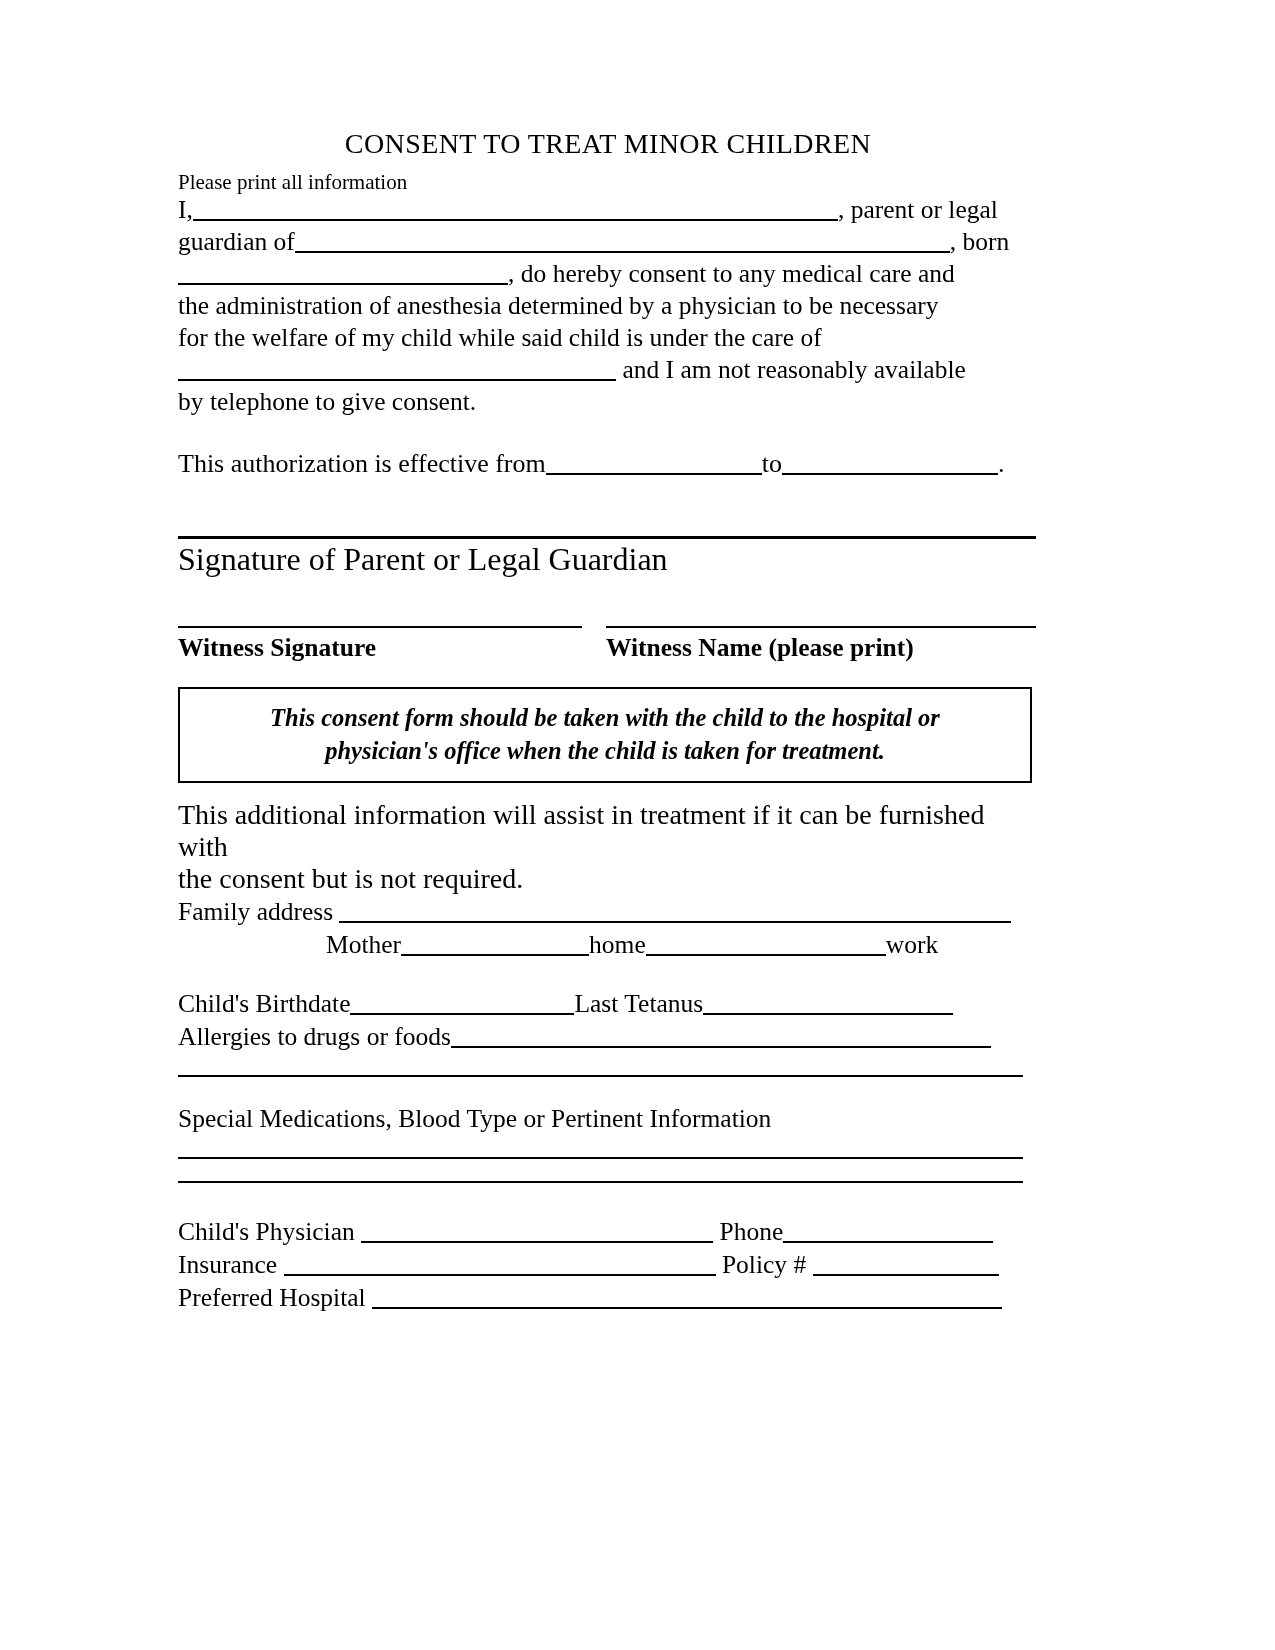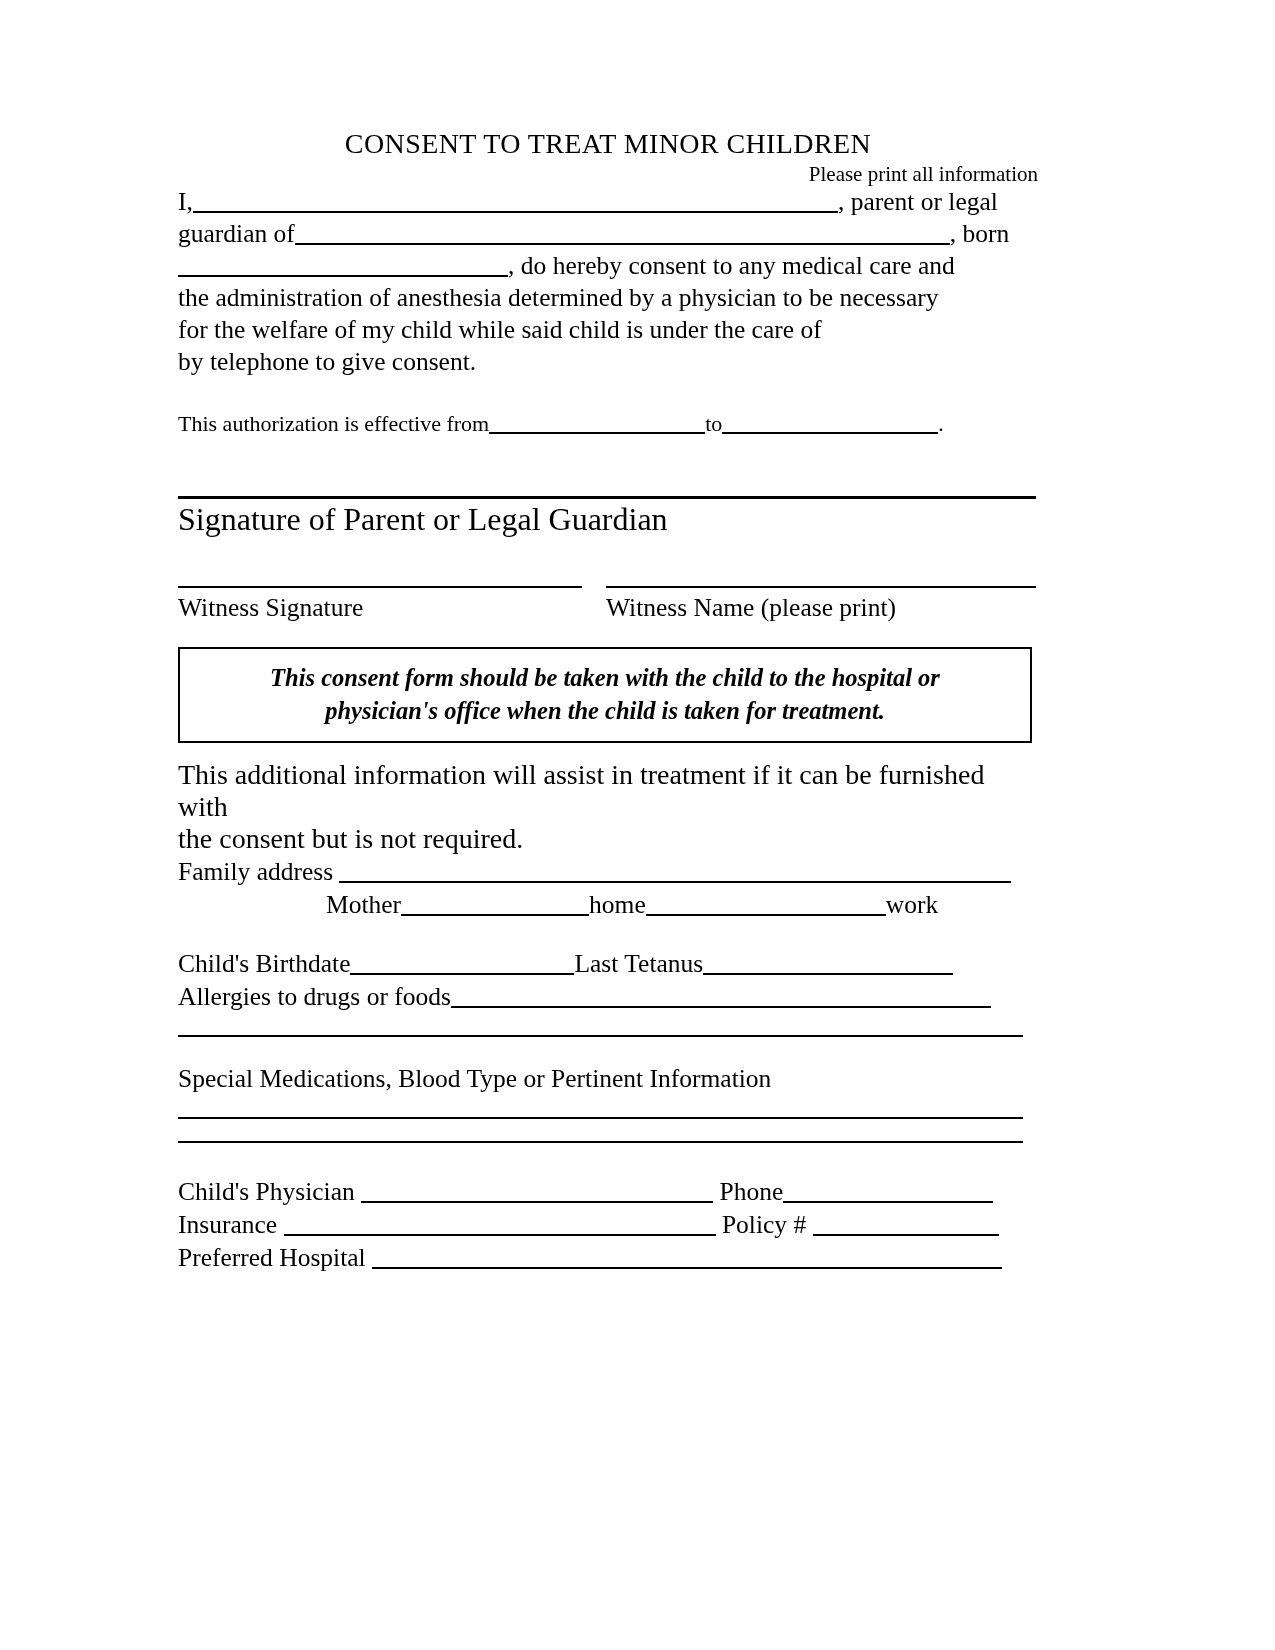--- a/index.html
+++ b/index.html
@@ -31,44 +31,44 @@
 
   
   .title {
     text-align: center;
     font-size: 28px;
     letter-spacing: 0.4px;
     line-height: 1.12;
     white-space: nowrap;
   }
   .subtitle {
-    text-align: right;
+    text-align: left;
     font-size: 21px;
-    margin-top: 4px;
+    margin-top: 12px;
     line-height: 1.1;
     font-family: Liberation Serif, serif;
   }
 
   
   .body-block {
     font-size: 25.5px;
     line-height: 32px;
   }
   .ln {
     display: inline-block;
     border-bottom: 2px solid #000;
     vertical-align: baseline;
     height: 22px;
     margin-bottom: -3px;
   }
   .line-row { white-space: nowrap; }
 
   .eff-row {
     margin-top: 30px;
-    font-size: 22px;
+    font-size: 26px;
     line-height: 32px;
     white-space: nowrap;
   }
 
   
   .sig-rule-full {
     margin-top: 56px;
     border-bottom: 3px solid #000;
     width: 858px;
     height: 0;
@@ -93,20 +93,21 @@
     width: 430px;
     border-bottom: 2px solid #000;
     height: 0;
   }
   .witness-labels {
     display: flex;
     width: 858px;
     font-size: 25.5px;
     line-height: 30px;
     margin-top: 5px;
+    font-weight: bold;
   }
   .wl-left { width: 428px; }
   .wl-right { width: 430px; }
 
   
   .notice-box {
     margin-top: 24px;
     border: 2px solid #000;
     width: 854px;
     box-sizing: border-box;
@@ -161,20 +162,23 @@
         <span>I,</span><span class="ln" style="width:645px"></span><span>, parent or legal</span>
       </div>
       <div class="line-row">
         <span>guardian of</span><span class="ln" style="width:655px"></span><span>, born</span>
       </div>
       <div class="line-row">
         <span class="ln" style="width:330px"></span><span>, do hereby consent to any medical care and</span>
       </div>
       <div class="line-row">the administration of anesthesia determined by a physician to be necessary</div>
       <div class="line-row">for the welfare of my child while said child is under the care of</div>
+      <div class="line-row">
+        <span class="ln" style="width:438px"></span><span> and I am not reasonably available</span>
+      </div>
       <div class="line-row">by telephone to give consent.</div>
     </div>
 
     <div class="eff-row">
       <span>This authorization is effective from</span><span class="ln" style="width:216px"></span><span>to</span><span class="ln" style="width:216px"></span><span>.</span>
     </div>
 
     <div class="sig-rule-full"></div>
     <div class="sig-label">Signature of Parent or Legal Guardian</div>
 

